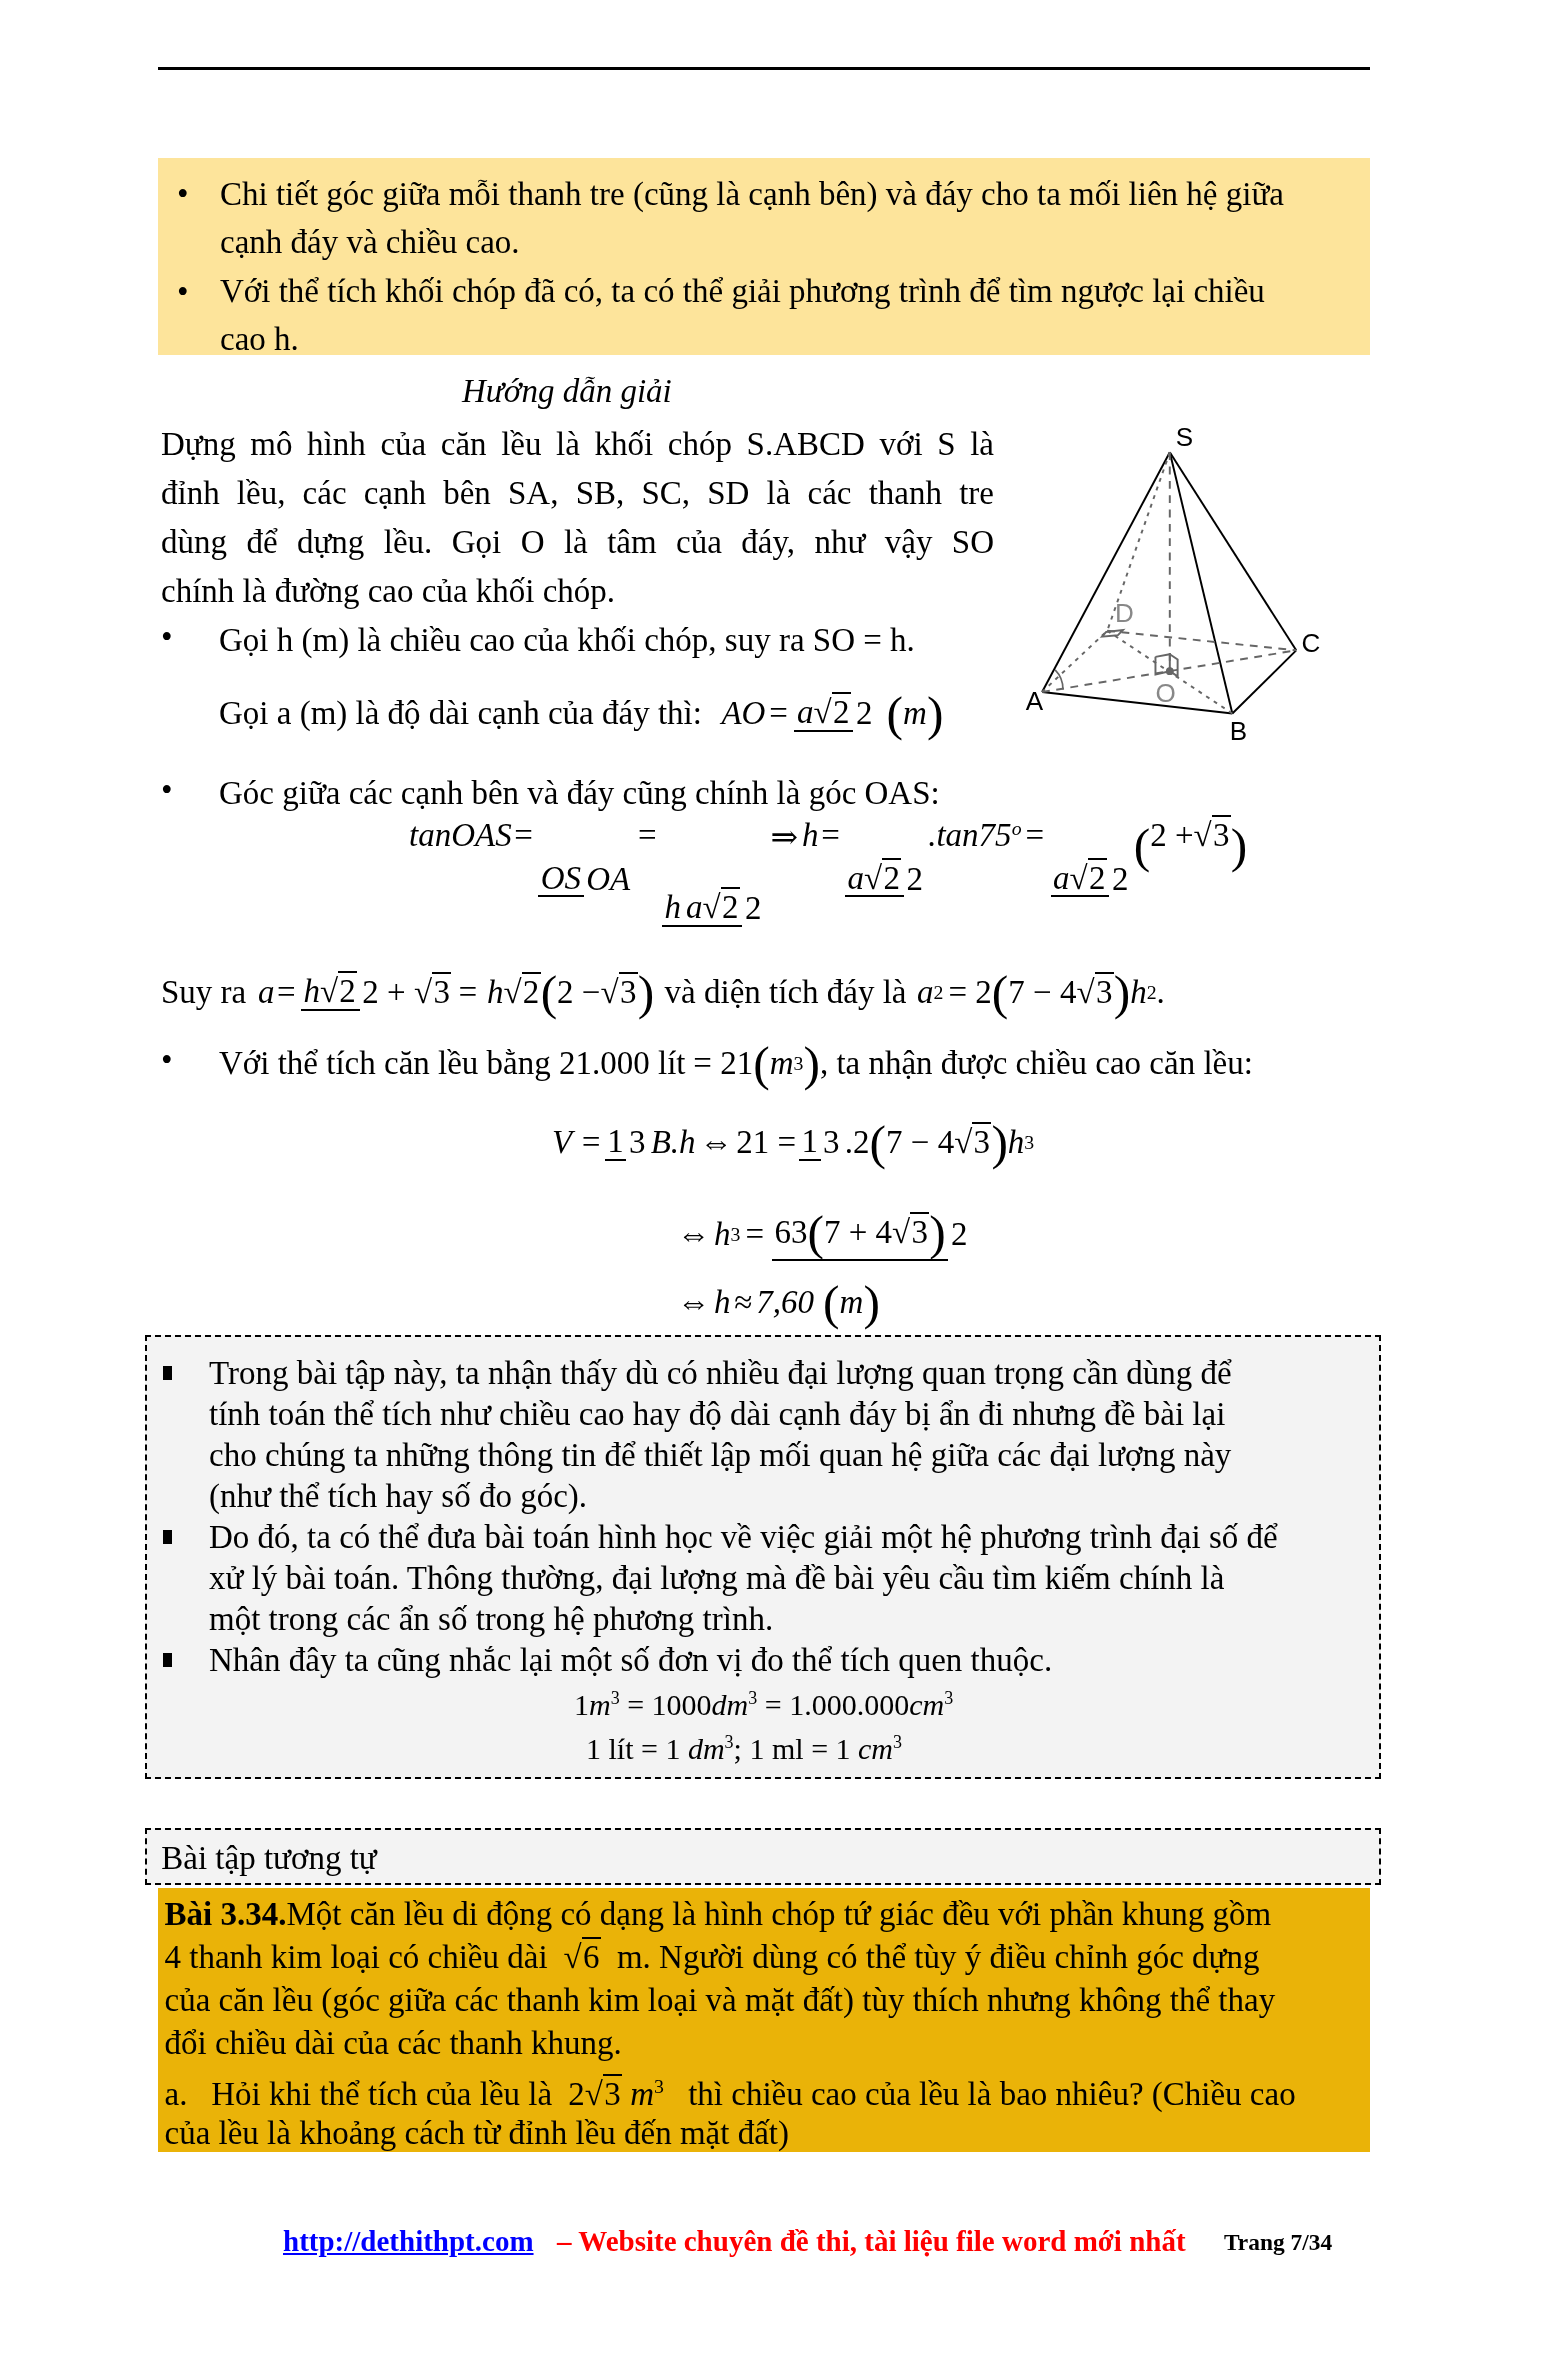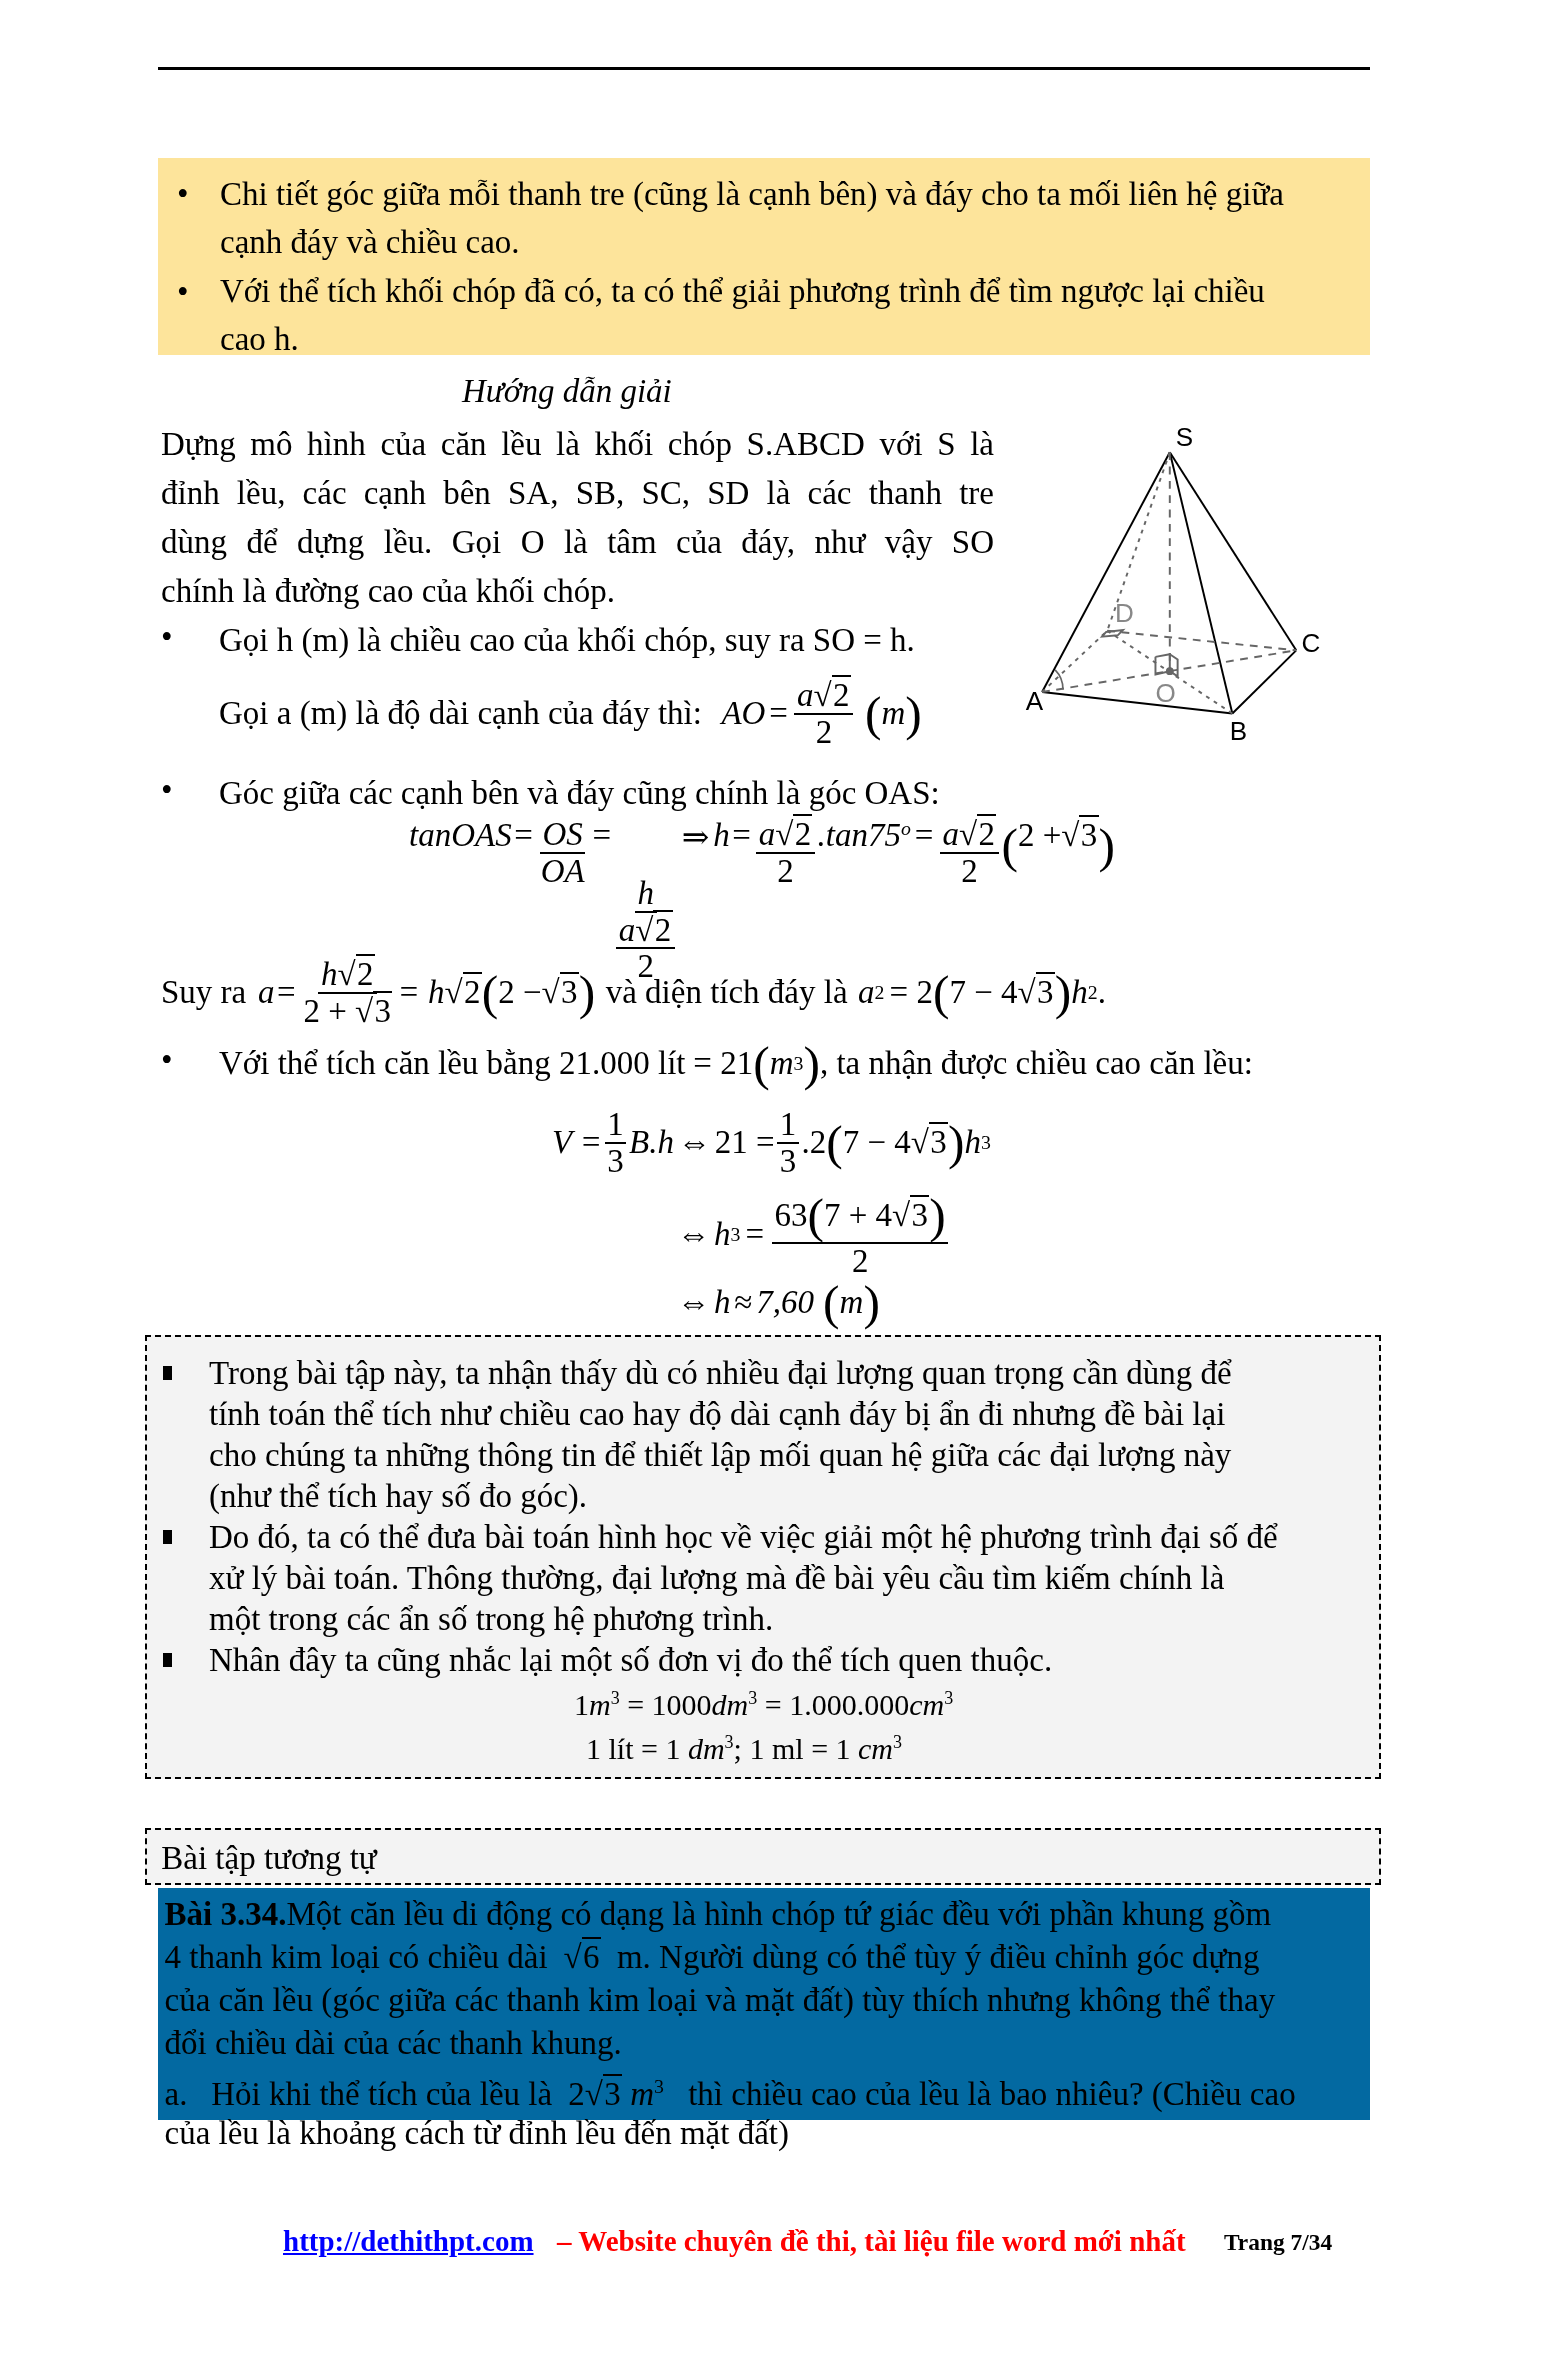--- a/index.html
+++ b/index.html
@@ -10,32 +10,32 @@
   .note-box { left: 158px; top: 158px; width: 1212px; height: 197px; background: #fde49b; }
   .bul { position: absolute; left: 0; width: 39px; text-align: center; }
   .line { position: absolute; white-space: nowrap; line-height: 1; }
   .note-box .line { left: 62px; }
   .note-box .bul { left: 5.2px; }
   .title { left: 462px; top: 373px; font-style: italic; font-weight: normal; white-space: nowrap; }
   .para { left: 161px; width: 833px; line-height: 49px; text-align: justify; text-align-last: justify; }
   .para div { height: 49px; }
   .para div.last { text-align-last: left; }
   .m { font-family: "Liberation Serif", serif; font-style: italic; }
-  .frac { display: inline-flex; flex-direction: column; align-items: center; vertical-align: middle; margin: 0 2.6px; }
+  .frac { display: inline-flex; flex-direction: row; align-items: center; vertical-align: middle; margin: 0 2.6px; }
   .frac > span { line-height: 1.05; padding: 0 2.6px; }
   .frac > span.num { border-bottom: 2px solid #000; }
   .sqrt { display: inline-block; white-space: nowrap; }
   .sqrt .rad { border-top: 2px solid #000; padding: 0 1.3px; font-style: normal; }
   .paren { font-size: 1.5em; font-weight: 200; vertical-align: -0.12em; font-style: normal; }
   sup { font-size: 0.6em; }
   .eq { white-space: nowrap; }
   .dashbox { left: 145px; width: 1236px; background: #f3f3f3; border: 2.6px dashed #000; box-sizing: border-box; }
   .dashbox .sq { position: absolute; left: 15.6px; width: 9px; height: 14.3px; background: #000; }
   .dashbox .line { left: 62px; }
-  .blue { left: 158px; top: 1888px; width: 1212px; height: 232px; background: #0369a1; }
+  .blue { left: 158px; top: 1888px; width: 1212px; height: 264px; background: #eab308; }
   .blue .line { left: 6.5px; }
   .footer { top: 2225px; white-space: nowrap; font-weight: bold; }
   .link { left: 283px; color: #0000ff; text-decoration: underline; font-size: 29px; }
   .tagline { left: 557px; color: #ff0000; font-size: 29px; }
   .page { left: 1224px; top: 2229px; font-size: 23.4px; }
   svg text { font-family: "Liberation Sans", "DejaVu Sans", sans-serif; }
 </style>
 </head>
 <body>
 

